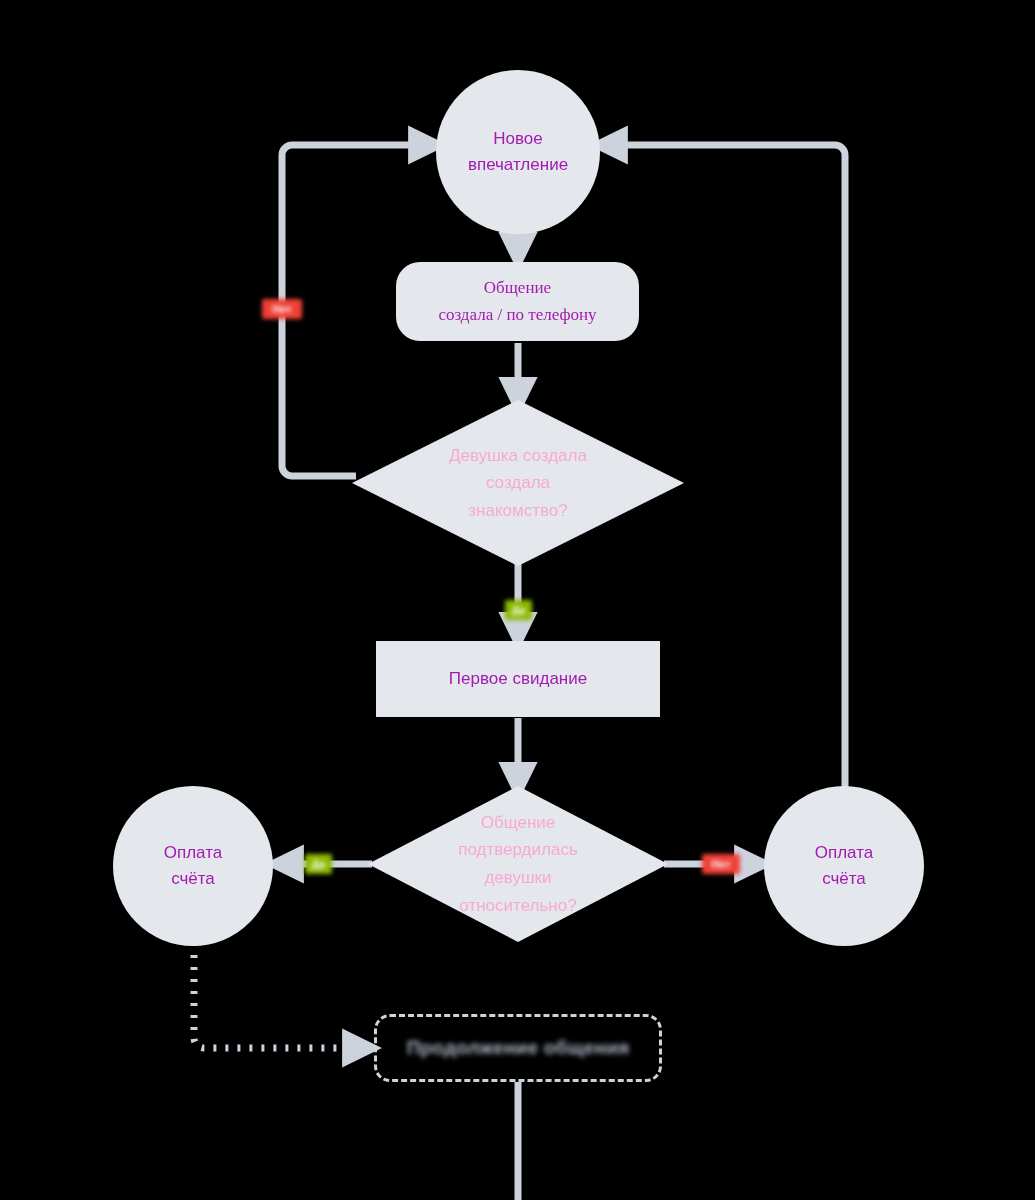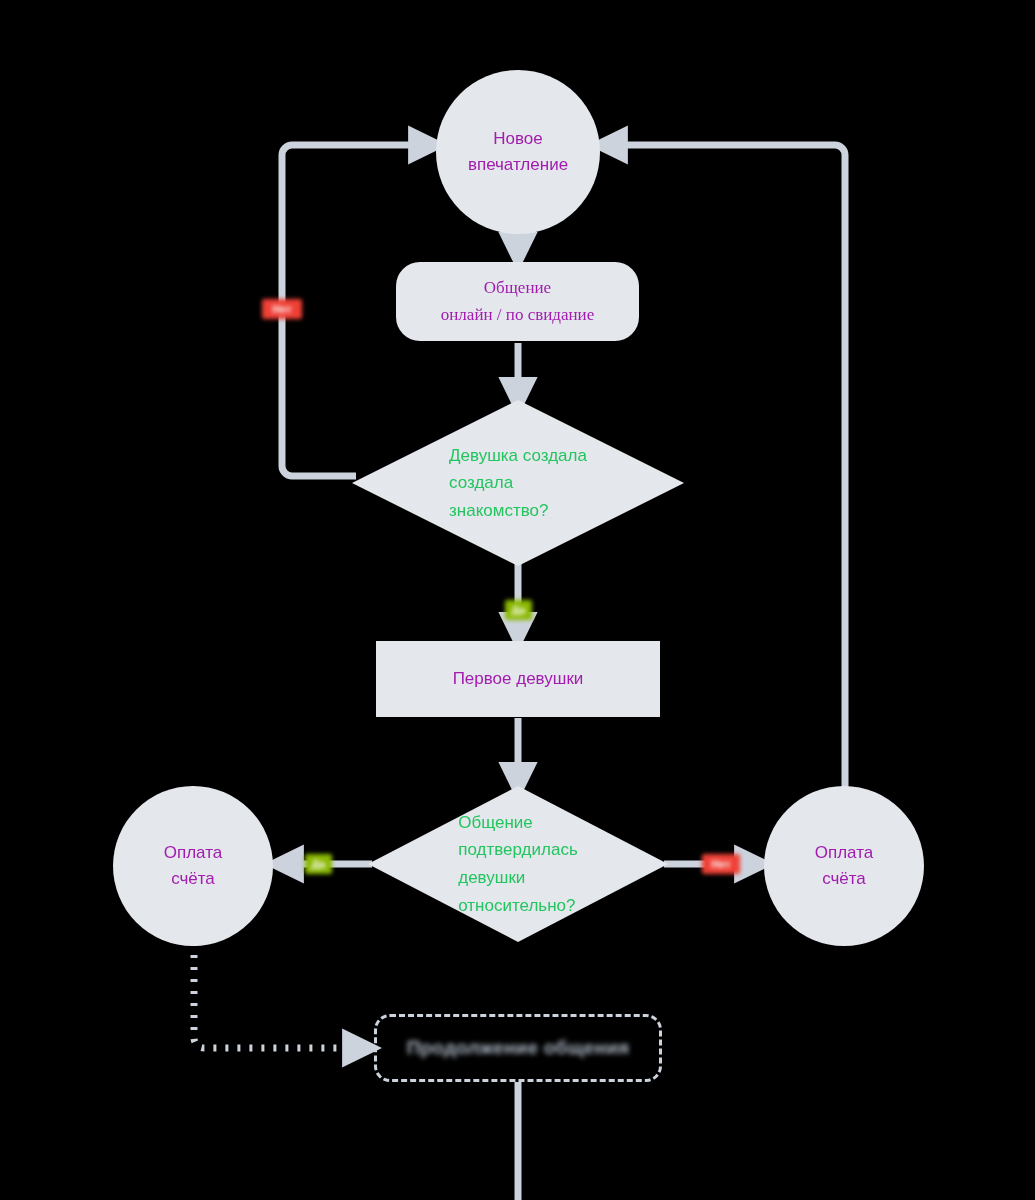--- a/index.html
+++ b/index.html
@@ -54,21 +54,22 @@
     left: 0; top: 0;
     width: 100%; height: 100%;
   }
   .node-diamond-label {
     position: absolute;
     left: 0; top: 0;
     width: 100%; height: 100%;
     display: flex;
     align-items: center;
     justify-content: center;
-    color: #22c55e;
+    text-align: center;
+    color: #f9a8d4;
     font-size: 17px;
     line-height: 1.62;
   }
   .node-dashed {
     position: absolute;
     border: 3px dashed #ccd3dd;
     border-radius: 16px;
     background: transparent;
     display: flex;
     align-items: center;
@@ -140,39 +141,39 @@
   <div class="node node-circle" style="left:436px; top:70px; width:164px; height:164px;">
     <span>
       <span>Новое</span><br>
       <span>впечатление</span>
     </span>
   </div>
 
   <div class="node node-rounded" style="left:396px; top:262px; width:243px; height:79px;">
     <span>
       <span>Общение</span><br>
-      <span>онлайн / по свидание</span>
+      <span>создала / по телефону</span>
     </span>
   </div>
 
   <div class="node-diamond-wrap" style="left:352px; top:400px; width:332px; height:166px;">
     <svg class="node-diamond-shape" viewBox="0 0 332 166" preserveAspectRatio="none">
       <polygon points="166,0 332,83 166,166 0,83" fill="#e4e7ec"></polygon>
     </svg>
     <div class="node-diamond-label">
       <span>
         <span>Девушка создала</span><br>
         <span>создала</span><br>
         <span>знакомство?</span>
       </span>
     </div>
   </div>
 
   <div class="node node-rect" style="left:376px; top:641px; width:284px; height:76px;">
-    <span>Первое девушки</span>
+    <span>Первое свидание</span>
   </div>
 
   <div class="node-diamond-wrap" style="left:368px; top:786px; width:300px; height:156px;">
     <svg class="node-diamond-shape" viewBox="0 0 300 156" preserveAspectRatio="none">
       <polygon points="150,0 300,78 150,156 0,78" fill="#e4e7ec"></polygon>
     </svg>
     <div class="node-diamond-label">
       <span>
         <span>Общение</span><br>
         <span>подтвердилась</span><br>

